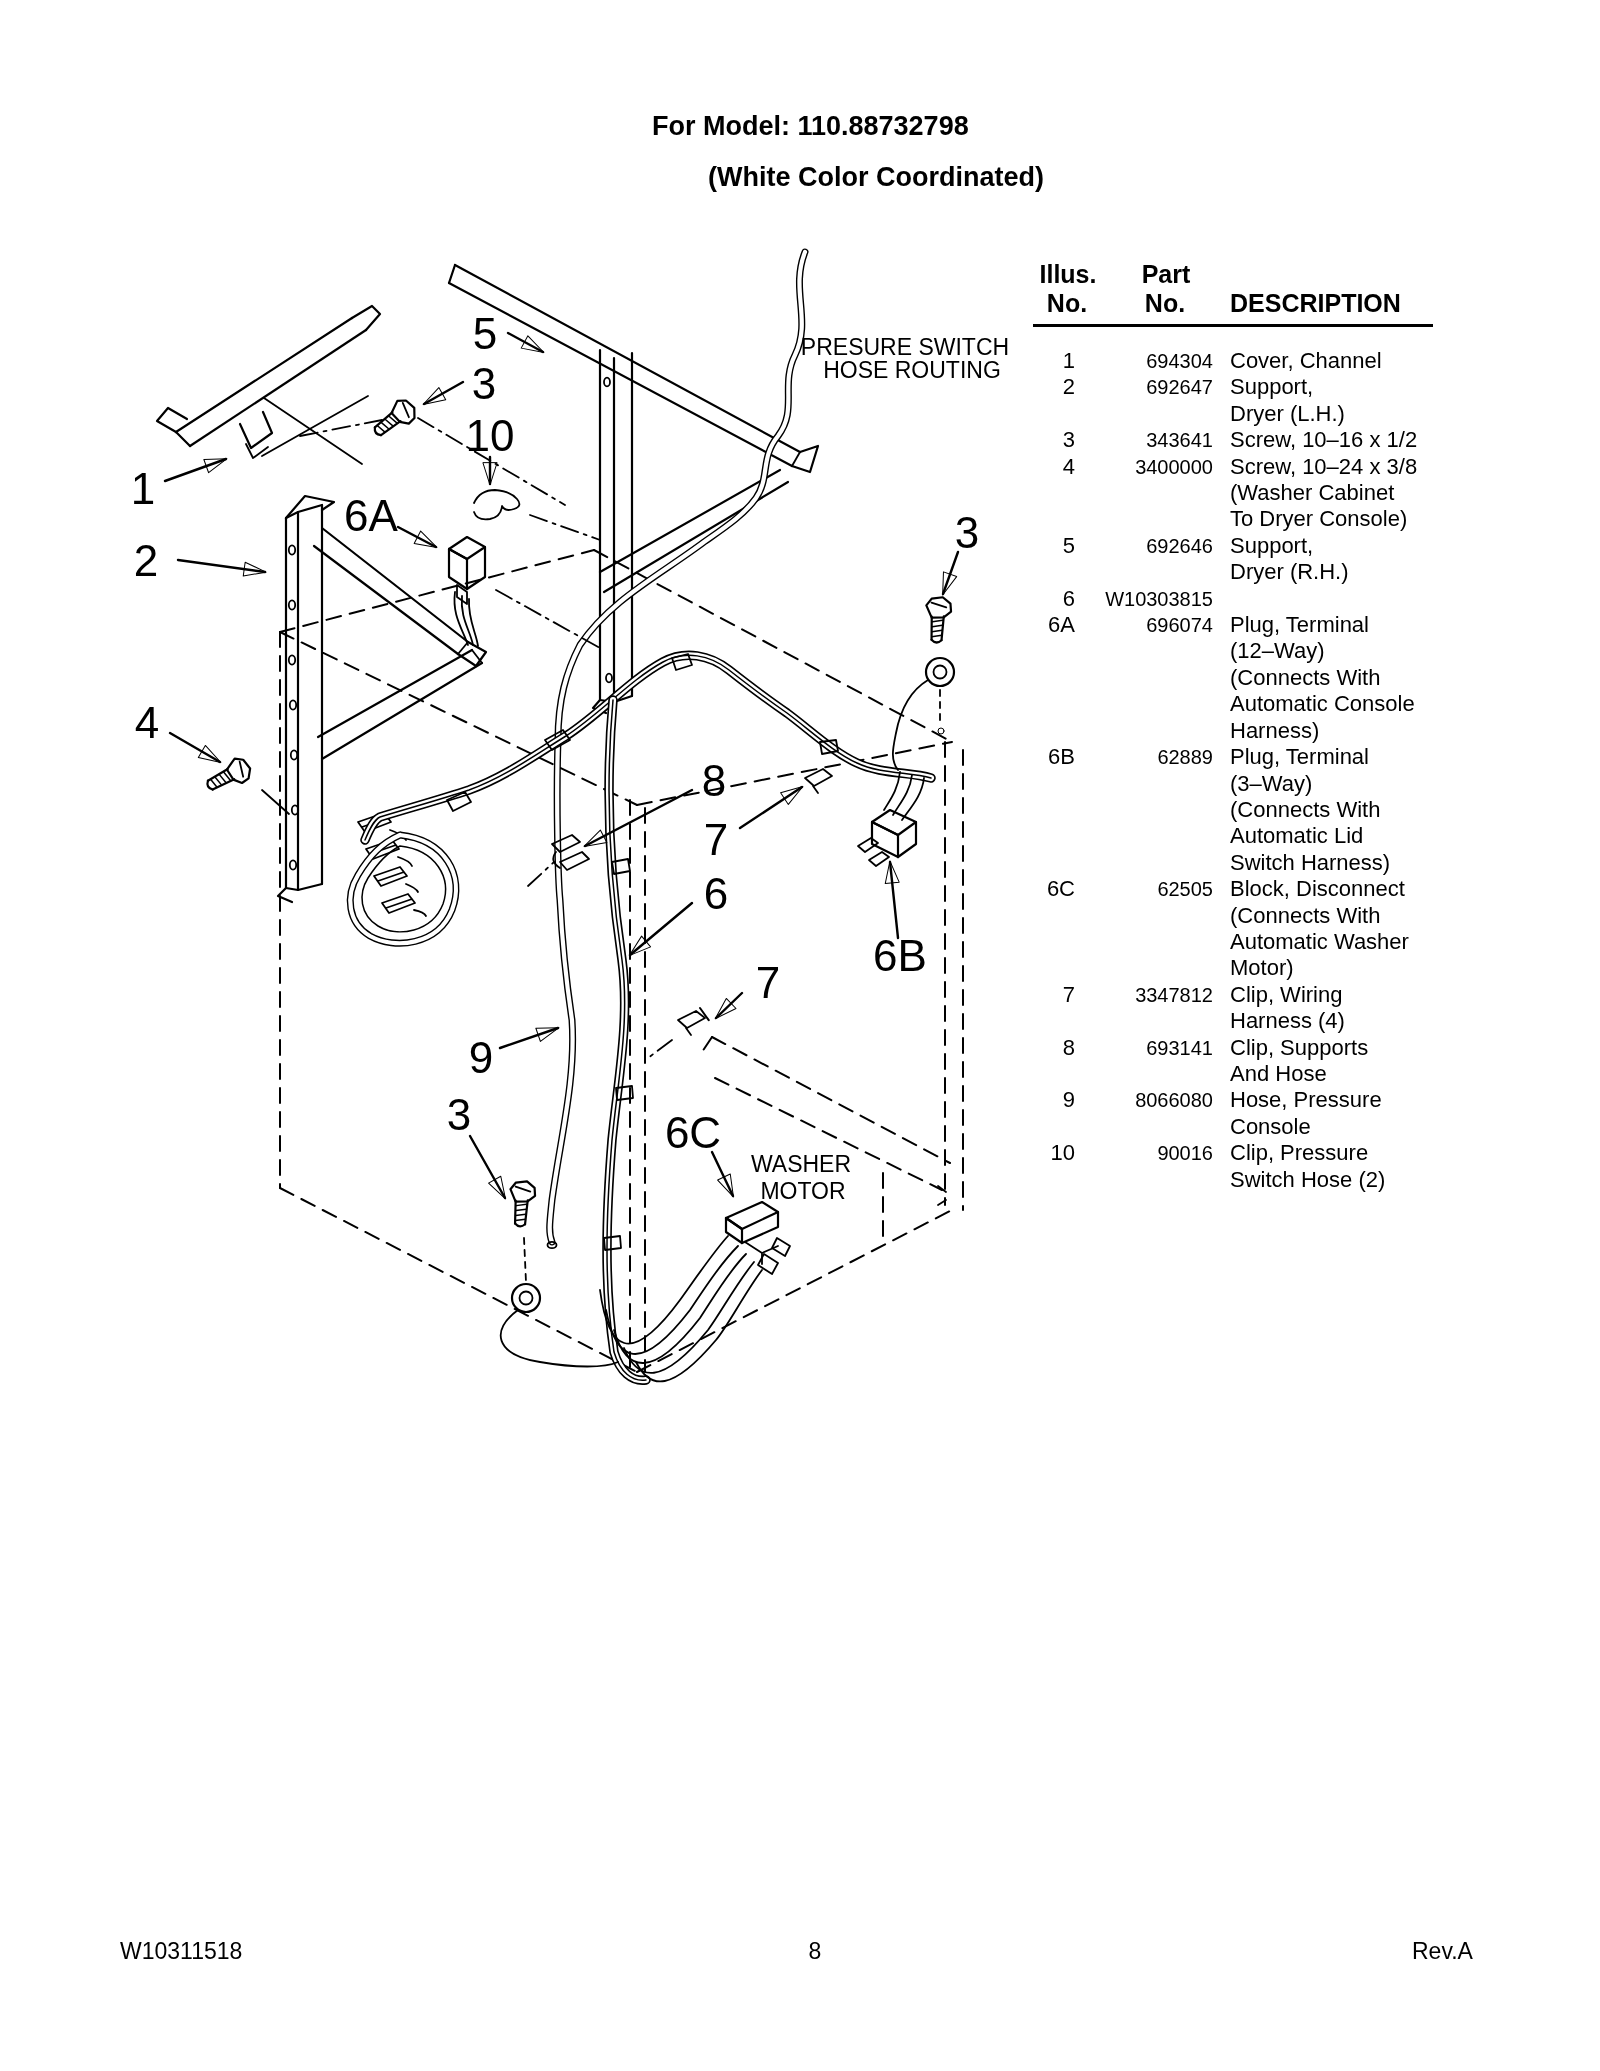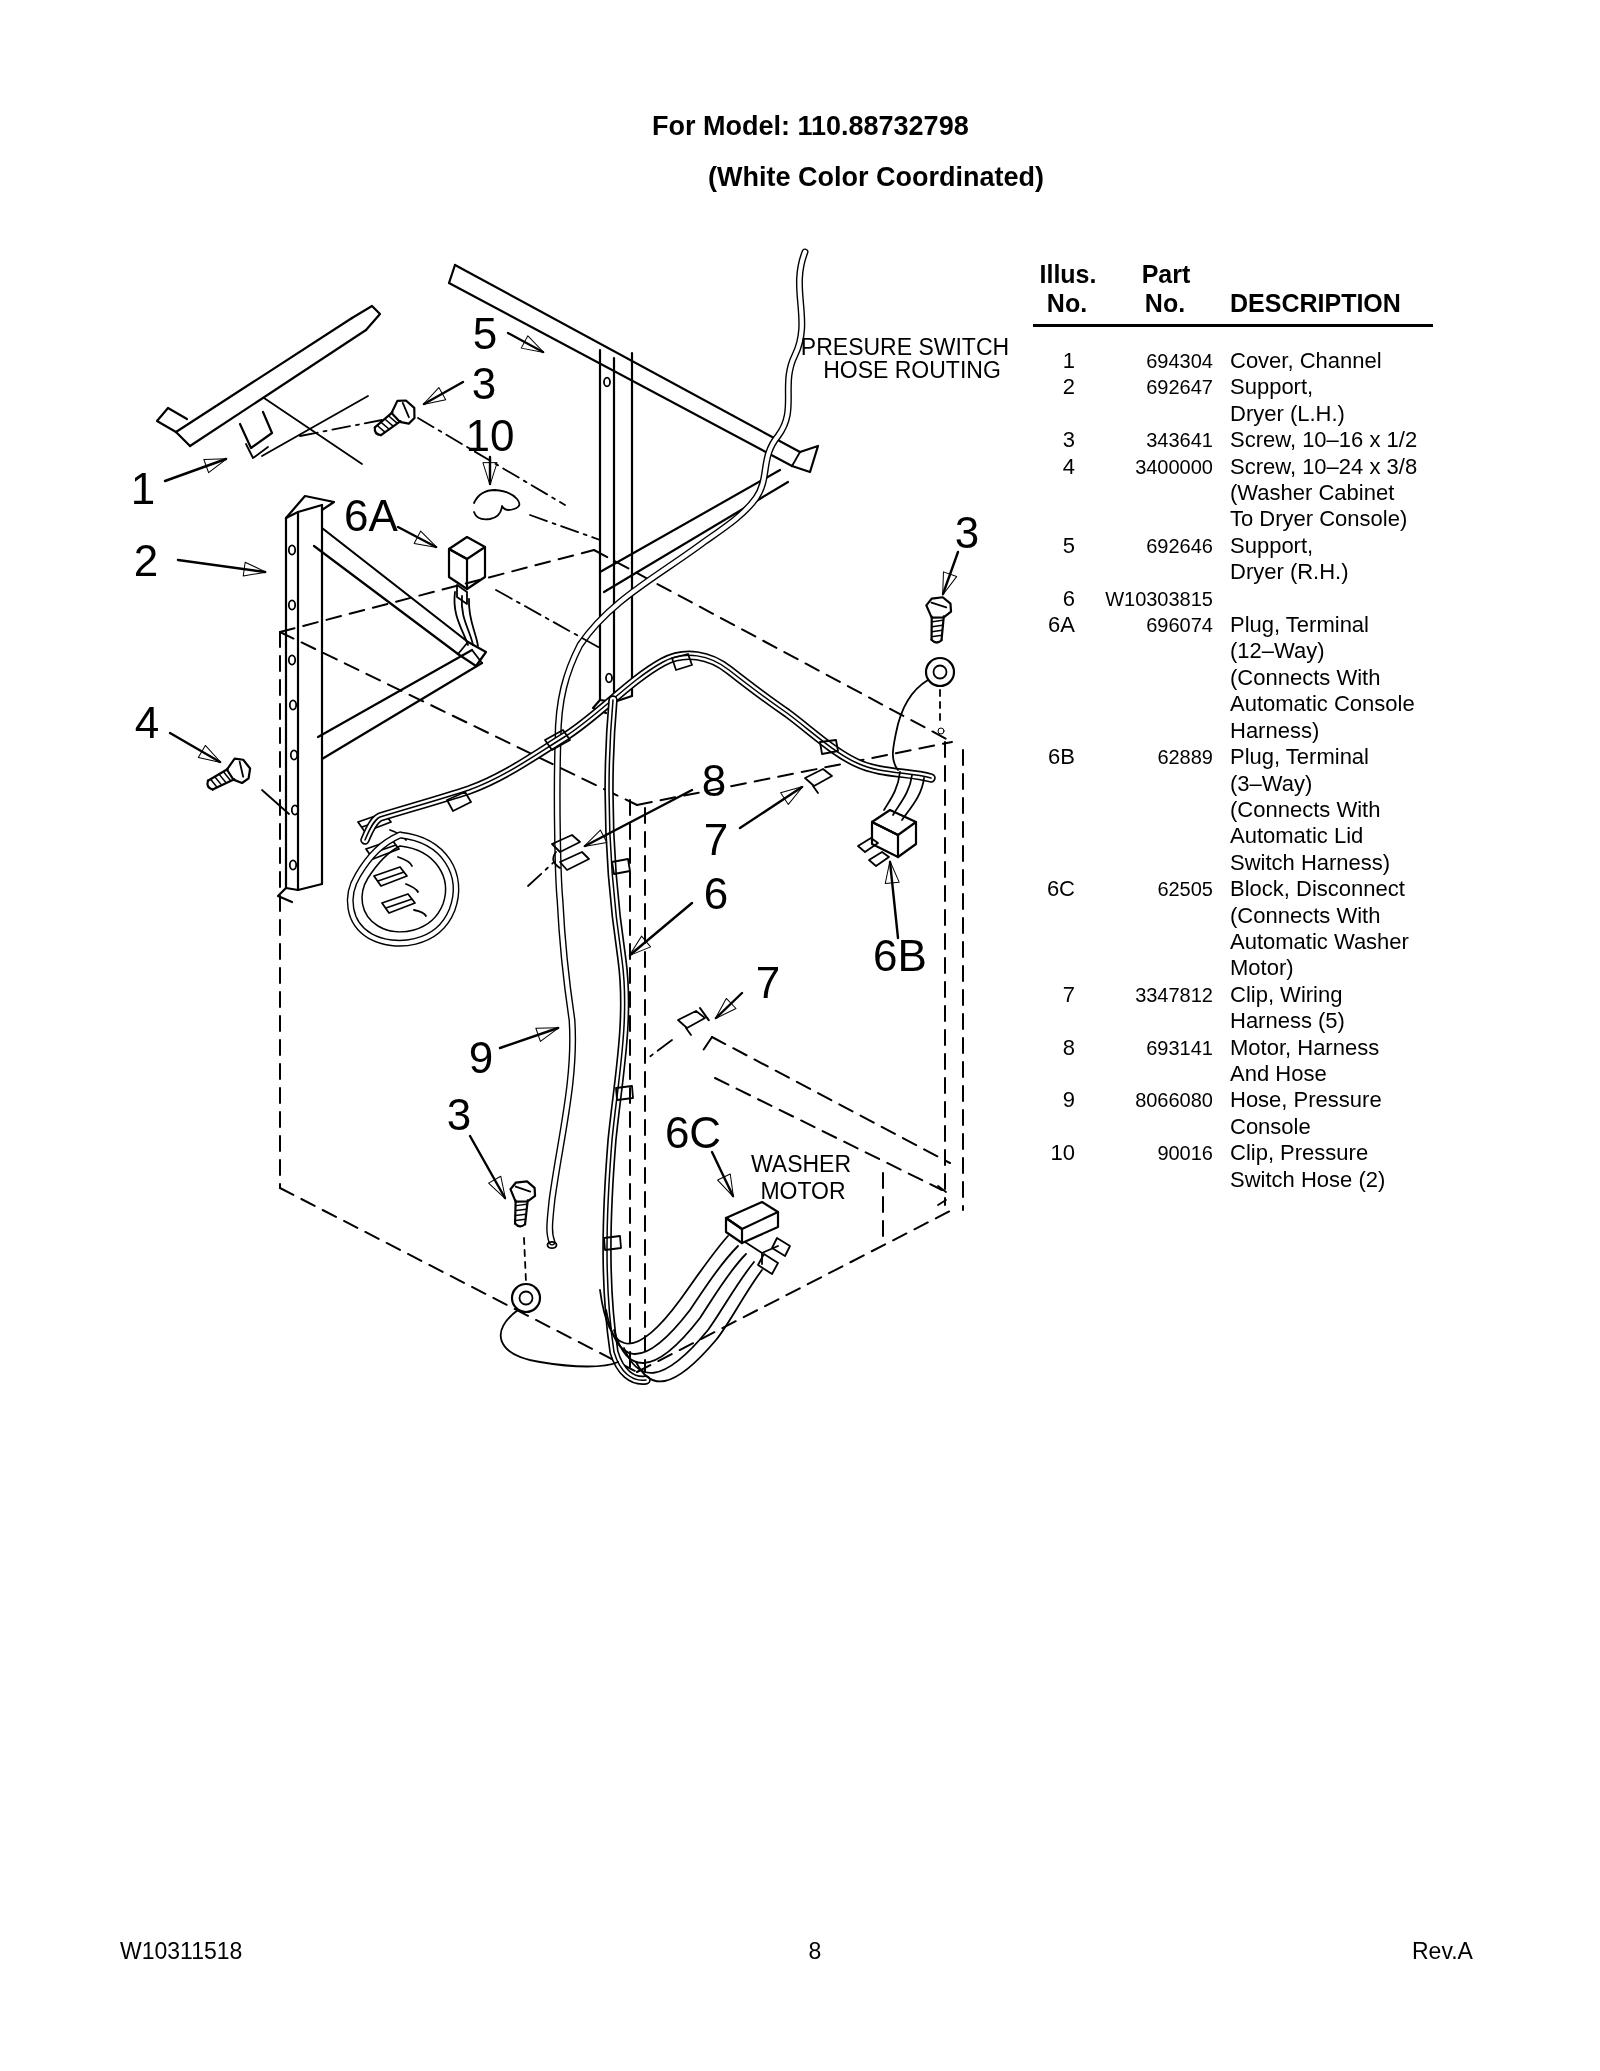--- a/index.html
+++ b/index.html
@@ -363,28 +363,28 @@
             <div>(Connects With</div>
             <div>Automatic Washer</div>
             <div>Motor)</div>
           </div>
         </div>
         <div class="prow">
           <div class="c-illus">7</div>
           <div class="c-part">3347812</div>
           <div class="c-desc">
             <div>Clip, Wiring</div>
-            <div>Harness (5)</div>
+            <div>Harness (4)</div>
           </div>
         </div>
         <div class="prow">
           <div class="c-illus">8</div>
           <div class="c-part">693141</div>
           <div class="c-desc">
-            <div>Motor, Harness</div>
+            <div>Clip, Supports</div>
             <div>And Hose</div>
           </div>
         </div>
         <div class="prow">
           <div class="c-illus">9</div>
           <div class="c-part">8066080</div>
           <div class="c-desc">
             <div>Hose, Pressure</div>
             <div>Console</div>
           </div>

